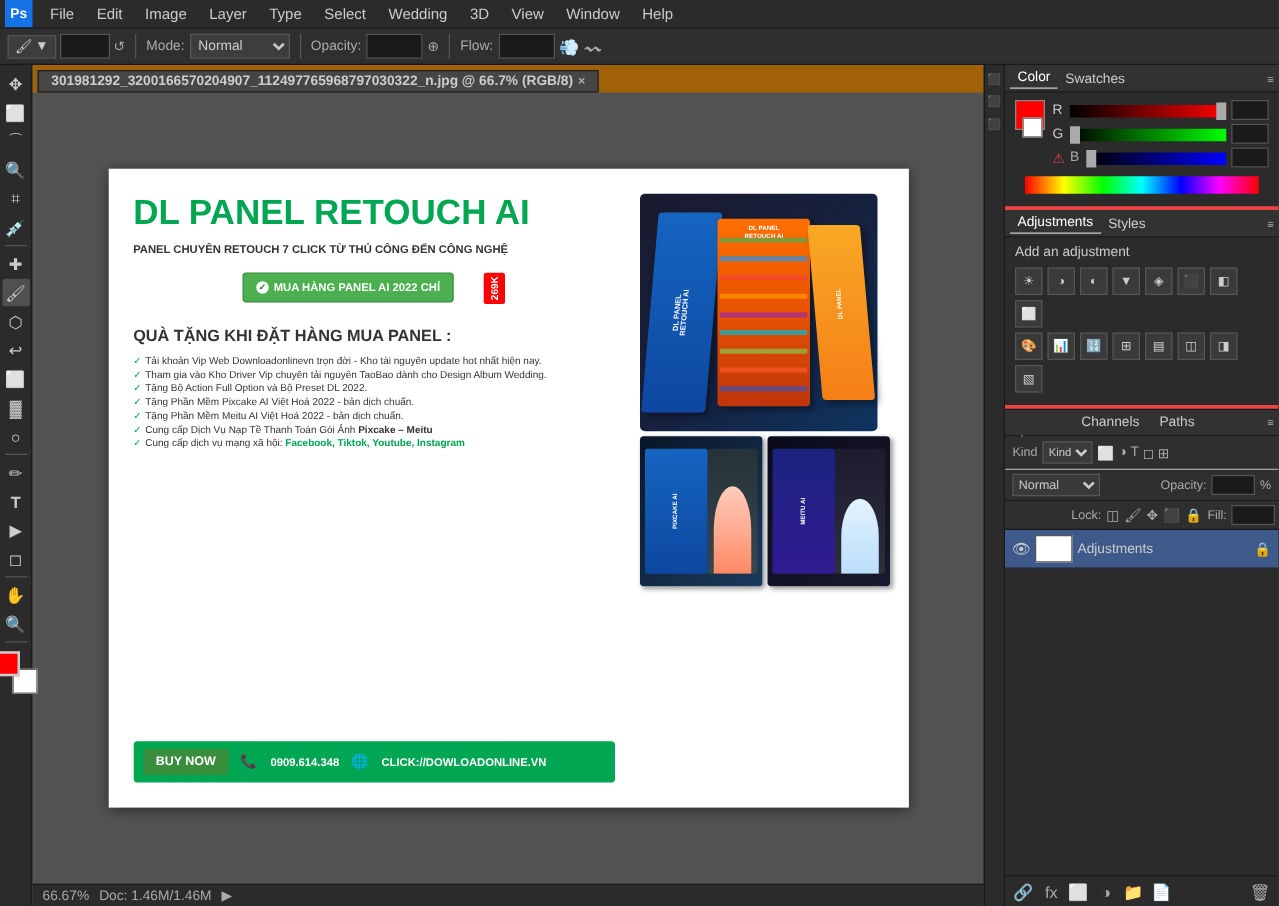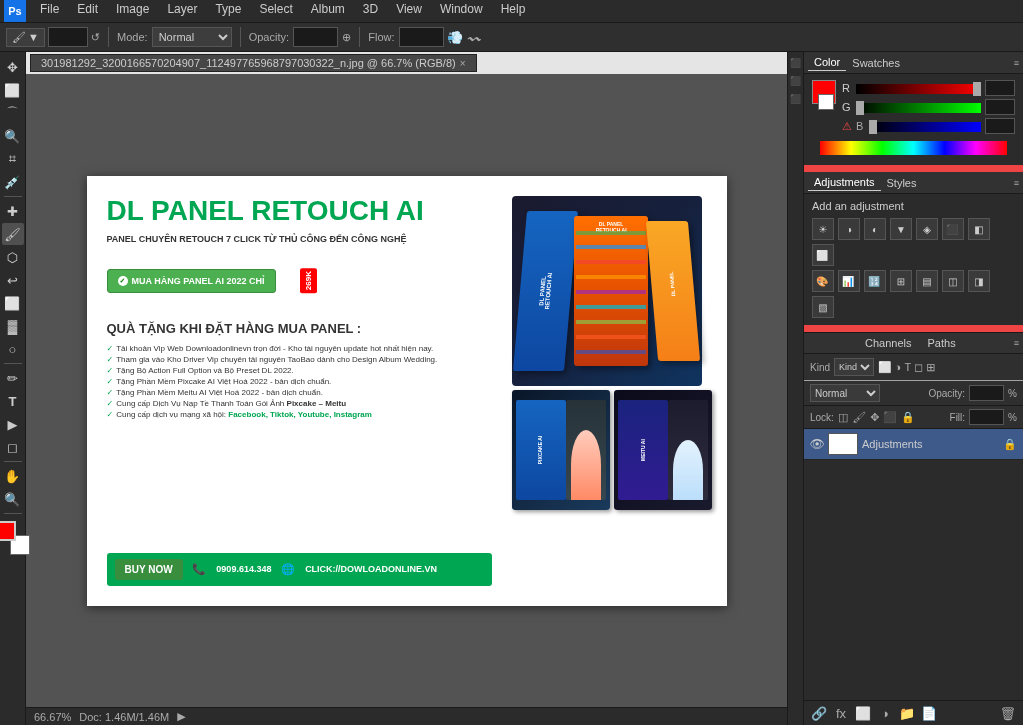--- a/index.html
+++ b/index.html
@@ -1,19 +1,19 @@
 <!DOCTYPE html>
 <html><head>
   <meta charset="utf-8">
   <style>
     * { margin: 0; padding: 0; box-sizing: border-box; }
     body { width: 1023px; height: 725px; background: #3a3a3a; font-family: 'Arial', sans-serif; font-size: 12px; color: #ccc; overflow: hidden; display: flex; flex-direction: column; }
 
     
-    .menu-bar { background: #2b2b2b; height: 22px; display: flex; align-items: flex-start; padding: 0 4px; gap: 2px; flex-shrink: 0; }
+    .menu-bar { background: #2b2b2b; height: 22px; display: flex; align-items: center; padding: 0 4px; gap: 2px; flex-shrink: 0; }
     .menu-bar-logo { width: 22px; height: 22px; background: #1473e6; display: flex; align-items: center; justify-content: center; font-weight: bold; color: white; font-size: 11px; margin-right: 4px; }
     .menu-item { padding: 2px 8px; color: #ccc; cursor: pointer; font-size: 12px; }
 
     
     .toolbar-top { background: #2f2f2f; height: 30px; display: flex; align-items: center; padding: 0 6px; gap: 4px; flex-shrink: 0; border-top: 1px solid #1a1a1a; border-bottom: 1px solid #1a1a1a; }
     .toolbar-input { background: #1a1a1a; border: 1px solid #555; color: #ccc; width: 50px; height: 20px; padding: 0 4px; font-size: 11px; }
     .toolbar-label { color: #aaa; font-size: 11px; }
     .toolbar-select { background: #3d3d3d; border: 1px solid #555; color: #ccc; height: 20px; font-size: 11px; padding: 0 2px; }
     .toolbar-separator { width: 1px; height: 20px; background: #555; margin: 0 4px; }
 
@@ -21,34 +21,34 @@
     .main-area { display: flex; flex: 1; overflow: hidden; }
 
     
     .left-toolbar { width: 26px; background: #2b2b2b; display: flex; flex-direction: column; align-items: center; padding: 4px 0; gap: 1px; flex-shrink: 0; border-right: 1px solid #1a1a1a; }
     .tool-btn { width: 22px; height: 22px; display: flex; align-items: center; justify-content: center; color: #ccc; cursor: pointer; font-size: 13px; border-radius: 2px; }
     .tool-btn.active { background: #505050; }
     .tool-sep { width: 18px; height: 1px; background: #555; margin: 2px 0; }
 
     
     .canvas-area { flex: 1; background: #535353; display: flex; flex-direction: column; overflow: hidden; }
-    .tab-bar { background: #e5e5e5; height: 22px; display: flex; align-items: center; padding: 0 4px; flex-shrink: 0; }
+    .tab-bar { background: #a16207; height: 22px; display: flex; align-items: flex-end; padding: 0 4px; flex-shrink: 0; font-weight: bold; }
     .tab { background: #464646; border: 1px solid #222; padding: 2px 10px; font-size: 11px; color: #ccc; cursor: pointer; display: flex; align-items: center; gap: 4px; }
     .tab-close { font-size: 10px; color: #aaa; cursor: pointer; }
     .canvas-container { flex: 1; display: flex; align-items: center; justify-content: center; overflow: hidden; position: relative; }
     .canvas-doc { background: white; box-shadow: 0 2px 10px rgba(0,0,0,0.5); position: relative; }
 
     
     .status-bar { background: #2b2b2b; height: 18px; display: flex; align-items: center; padding: 0 8px; gap: 8px; font-size: 11px; color: #aaa; flex-shrink: 0; border-top: 1px solid #1a1a1a; }
 
     
     .right-panel { width: 220px; background: #2b2b2b; display: flex; flex-direction: column; flex-shrink: 0; border-left: 1px solid #1a1a1a; }
 
     
-    .panel-section { border-bottom: 7px solid #ef4444; }
+    .panel-section { border-bottom: 3px solid #ef4444; }
     .panel-tab { font-size: 11px; color: #ccc; cursor: pointer; padding: 2px 6px; }
     .panel-tab.active { color: white; border-bottom: 1px solid #ccc; }
     .panel-tab-bar { display: flex; align-items: center; background: #323232; height: 22px; padding: 0 4px; border-bottom: 1px solid #1a1a1a; }
     .panel-options { font-size: 10px; color: #aaa; margin-left: auto; cursor: pointer; }
 
     
     .color-area { padding: 6px 8px; }
     .color-row { display: flex; align-items: center; margin-bottom: 3px; gap: 4px; }
     .color-label { width: 10px; font-size: 11px; color: #ccc; }
     .color-slider-container { flex: 1; height: 10px; position: relative; }
@@ -97,21 +97,21 @@
 <body>
 
 <div class="menu-bar">
   <div class="menu-bar-logo">Ps</div>
   <div class="menu-item">File</div>
   <div class="menu-item">Edit</div>
   <div class="menu-item">Image</div>
   <div class="menu-item">Layer</div>
   <div class="menu-item">Type</div>
   <div class="menu-item">Select</div>
-  <div class="menu-item">Album</div>
+  <div class="menu-item">Wedding</div>
   <div class="menu-item">3D</div>
   <div class="menu-item">View</div>
   <div class="menu-item">Window</div>
   <div class="menu-item">Help</div>
 </div>
 
 <div class="toolbar-top">
 
   <div style="display:flex;align-items:center;gap:3px;">
     <span style="background:#3d3d3d;border:1px solid #555;padding:2px 5px;display:flex;align-items:center;gap:2px;cursor:pointer;font-size:11px;color:#ccc;">
@@ -174,28 +174,28 @@
 
     <div class="tab-bar">
       <div class="tab">
         <span style="font-size:11px;">301981292_3200166570204907_112497765968797030322_n.jpg @ 66.7% (RGB/8)</span>
         <span class="tab-close">×</span>
       </div>
     </div>
 
     <div class="canvas-container">
 
-      <div class="canvas-doc" style="width:640px;height:430px;overflow:hidden;">
+      <div class="canvas-doc" style="width:640px;height:511px;overflow:hidden;">
 
         <div style="width:100%;height:100%;background:white;display:flex;padding:20px;gap:15px;">
 
           <div style="flex:1;display:flex;flex-direction:column;gap:8px;">
             <div style="font-size:28px;font-weight:900;color:#00a651;line-height:1.1;">DL PANEL RETOUCH AI</div>
             <div style="font-size:9px;font-weight:700;color:#333;">PANEL CHUYÊN RETOUCH 7 CLICK TỪ THỦ CÔNG ĐẾN CÔNG NGHỆ</div>
-            <div style="display:flex;align-items:center;gap:24px;margin:16px 0;">
+            <div style="display:flex;align-items:center;gap:24px;margin:6px 0;justify-content:center;">
               <div style="background:#4caf50;border:1px solid #388e3c;border-radius:3px;padding:6px 10px;font-size:9px;font-weight:700;color:white;display:flex;align-items:center;gap:4px;cursor:pointer;">
                 <span style="width:10px;height:10px;border-radius:50%;background:white;display:inline-flex;align-items:center;justify-content:center;font-size:7px;color:green;">✓</span>
                 <span>MUA HÀNG PANEL AI 2022 CHỈ</span>
               </div>
               <div style="background:red;color:white;font-size:8px;font-weight:700;padding:3px 4px;border-radius:2px;writing-mode:vertical-rl;transform:rotate(180deg);">269K</div>
             </div>
             <div style="font-size:13px;font-weight:700;color:#333;margin-top:4px;">QUÀ TẶNG KHI ĐẶT HÀNG MUA PANEL :</div>
             <div style="display:flex;flex-direction:column;gap:2px;">
               <div style="font-size:8px;color:#333;display:flex;gap:3px;">
                   <span style="color:#00a651;">✓</span>
@@ -406,21 +406,21 @@
         <div style="background:#2f2f2f;padding:3px 6px;display:flex;align-items:center;gap:4px;border-bottom:1px solid #1a1a1a;">
           <select class="layers-select" style="width:70px;font-size:10px;">
             <option>Normal</option>
           </select>
           <span style="font-size:10px;color:#aaa;margin-left:auto;">Opacity:</span>
           <input type="text" style="width: 35px; background: rgb(26, 26, 26); border: 1px solid rgb(85, 85, 85); color: rgb(204, 204, 204); font-size: 10px; padding: 1px 2px; height: 16px;">
           <span style="font-size:10px;color:#aaa;">%</span>
         </div>
 
         <div class="layers-lock-row">
-          <span style="font-size:10px;color:#aaa;">Lock:</span>
+          <span style="font-size:10px;color:#aaa;margin-left:47px;">Lock:</span>
           <span style="font-size:11px;cursor:pointer;color:#aaa;">◫</span>
           <span style="font-size:11px;cursor:pointer;color:#aaa;">🖌</span>
           <span style="font-size:11px;cursor:pointer;color:#aaa;">✥</span>
           <span style="font-size:11px;cursor:pointer;color:#aaa;">⬛</span>
           <span style="font-size:11px;cursor:pointer;color:#aaa;">🔒</span>
           <span style="font-size:10px;color:#aaa;margin-left:auto;">Fill:</span>
           <input type="text" style="width: 35px; background: rgb(26, 26, 26); border: 1px solid rgb(85, 85, 85); color: rgb(204, 204, 204); font-size: 10px; padding: 1px 2px; height: 16px;">
           <span style="font-size:10px;color:#aaa;">%</span>
         </div>
 

